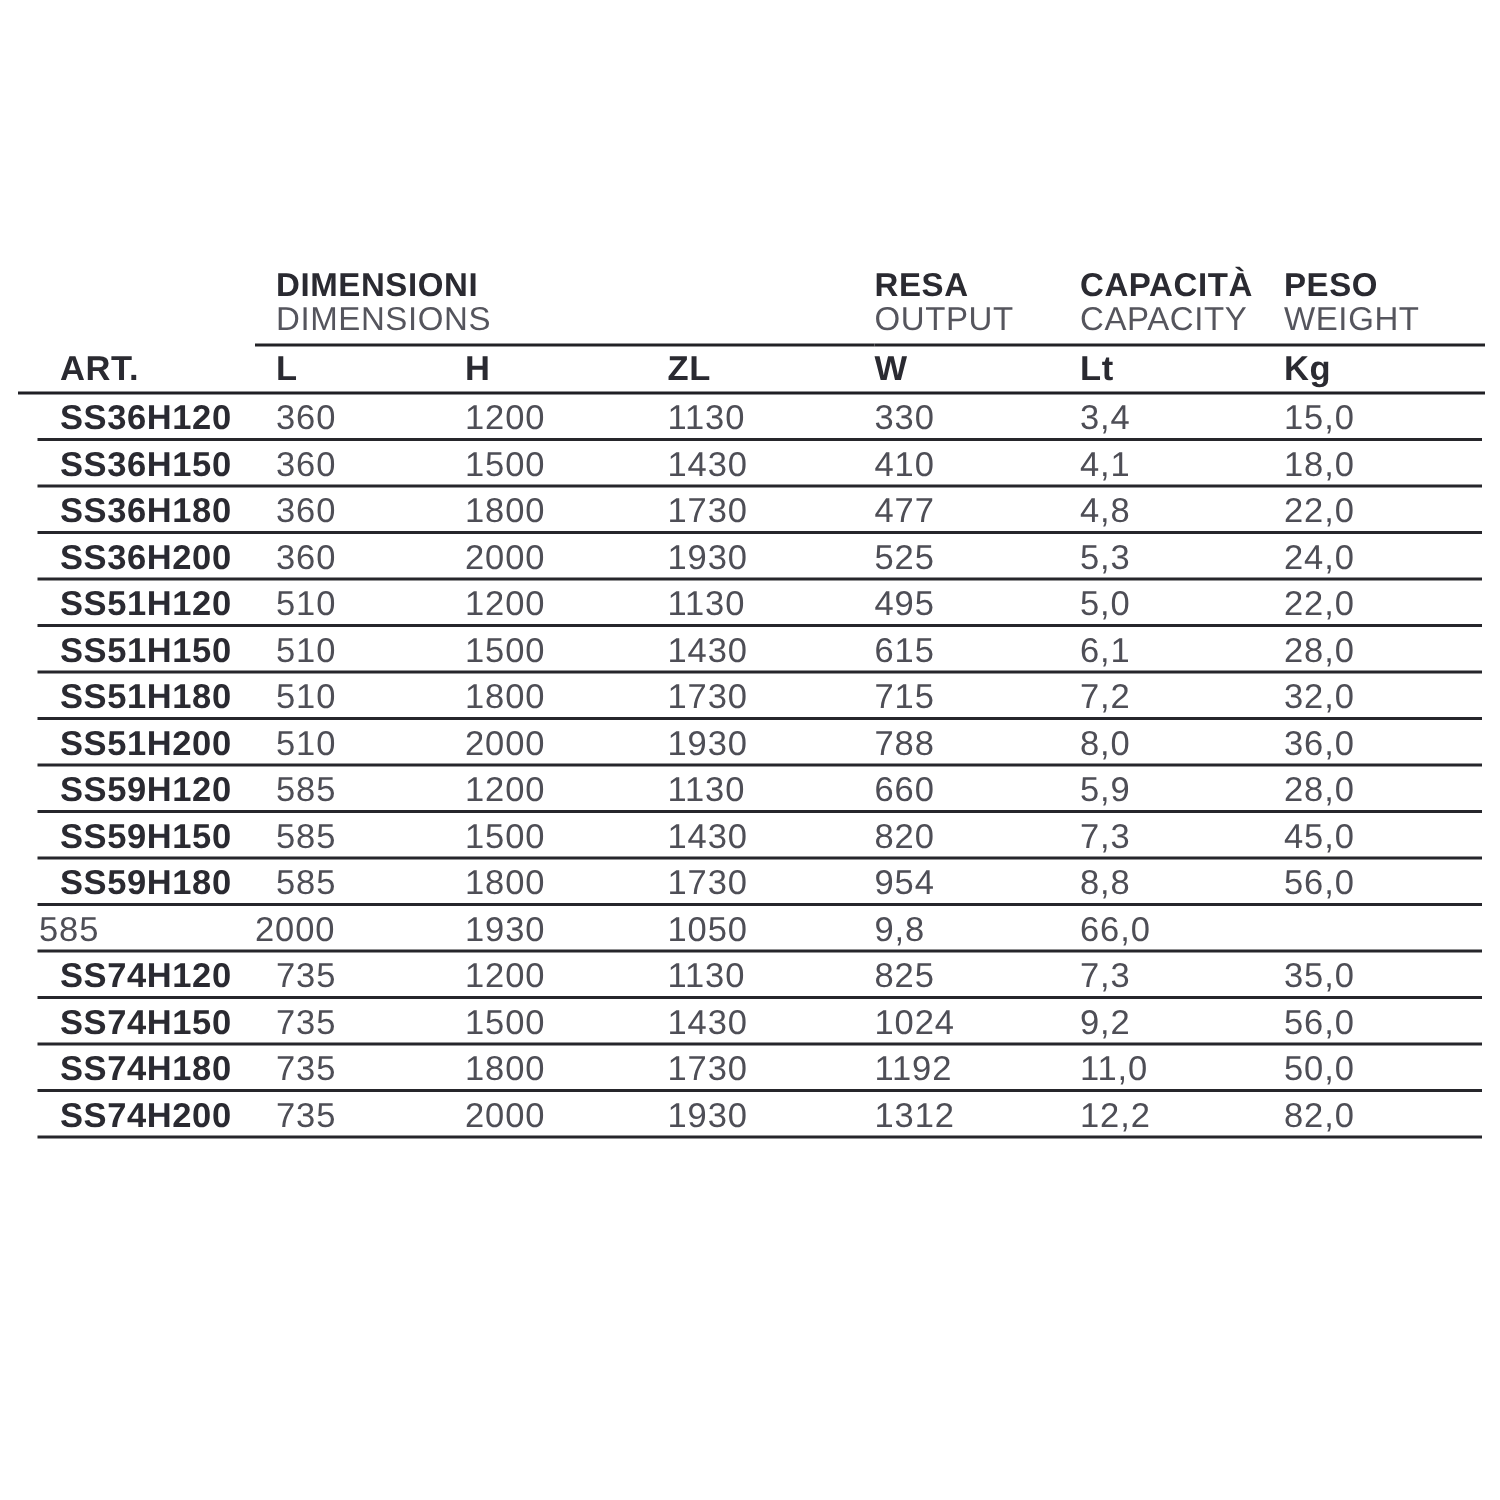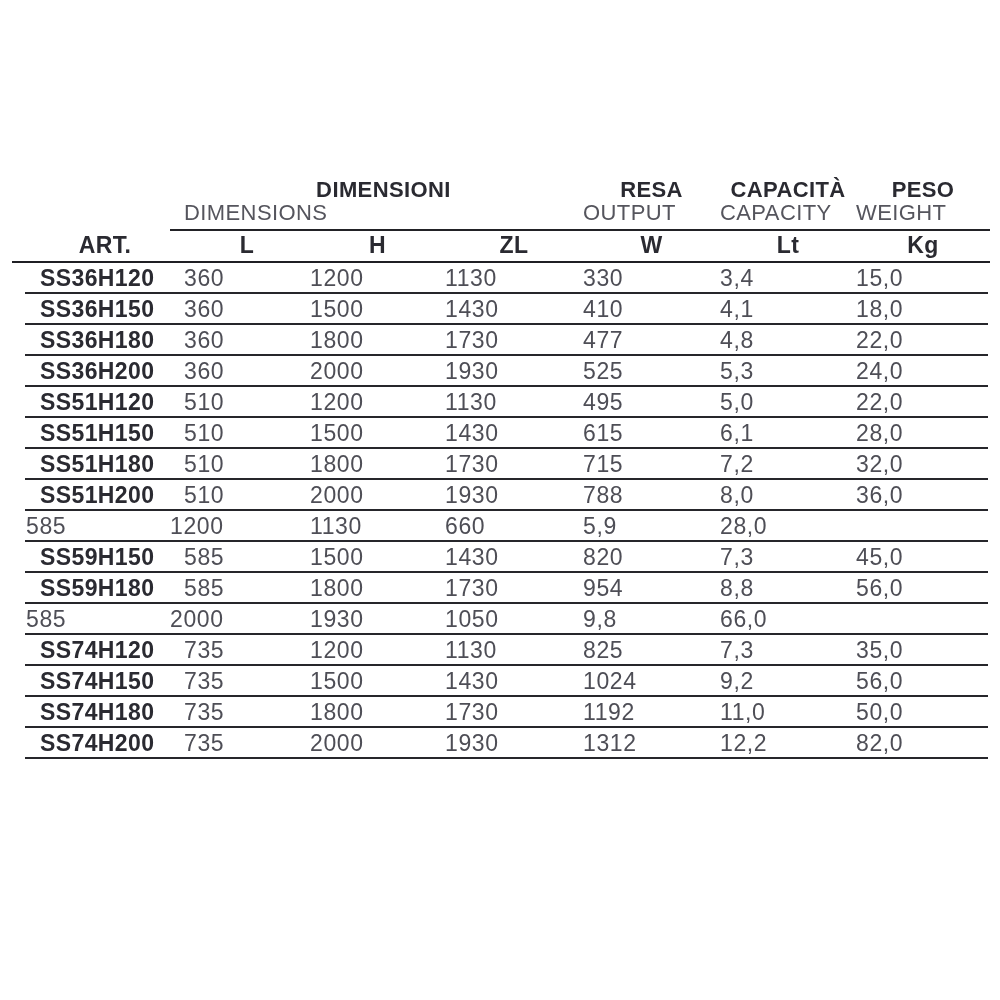--- a/index.html
+++ b/index.html
@@ -34,41 +34,39 @@
     padding-bottom: 5px;
   }
   .gcell.bordered { border-bottom: 2px solid #222226; }
   .gcell.dim { padding-left: 14px; }
   .git {
     font-size: 22px;
     font-weight: 700;
     letter-spacing: 0.4px;
     color: #2a2a31;
     line-height: 22px;
-    text-align: center;
   }
   .gen {
     font-size: 22px;
     font-weight: 400;
     letter-spacing: 0.4px;
     color: #55555d;
     line-height: 23px;
   }
   
   .sub-row {
     display: grid;
     grid-template-columns: 158px 140px 135px 138px 137px 136px 134px;
     height: 32px;
     align-items: center;
     border-bottom: 2px solid #1f1f24;
     font-size: 23px;
     font-weight: 700;
     letter-spacing: 0.4px;
     color: #2a2a31;
-    text-align: center;
   }
   
   .row {
     position: relative;
     display: grid;
     grid-template-columns: 158px 140px 135px 138px 137px 136px 134px;
     height: 31px;
     align-items: center;
     font-size: 23px;
   }
@@ -198,20 +196,21 @@
         <div class="row">
           <div class="cell c0 art">SS51H200</div>
           <div class="cell c1 num">510</div>
           <div class="cell c2 num">2000</div>
           <div class="cell c3 num">1930</div>
           <div class="cell c4 num">788</div>
           <div class="cell c5 num">8,0</div>
           <div class="cell c6 num">36,0</div>
         </div>
         <div class="row">
+          <div class="cell c0 art">SS59H120</div>
           <div class="cell c1 num">585</div>
           <div class="cell c2 num">1200</div>
           <div class="cell c3 num">1130</div>
           <div class="cell c4 num">660</div>
           <div class="cell c5 num">5,9</div>
           <div class="cell c6 num">28,0</div>
         </div>
         <div class="row">
           <div class="cell c0 art">SS59H150</div>
           <div class="cell c1 num">585</div>

